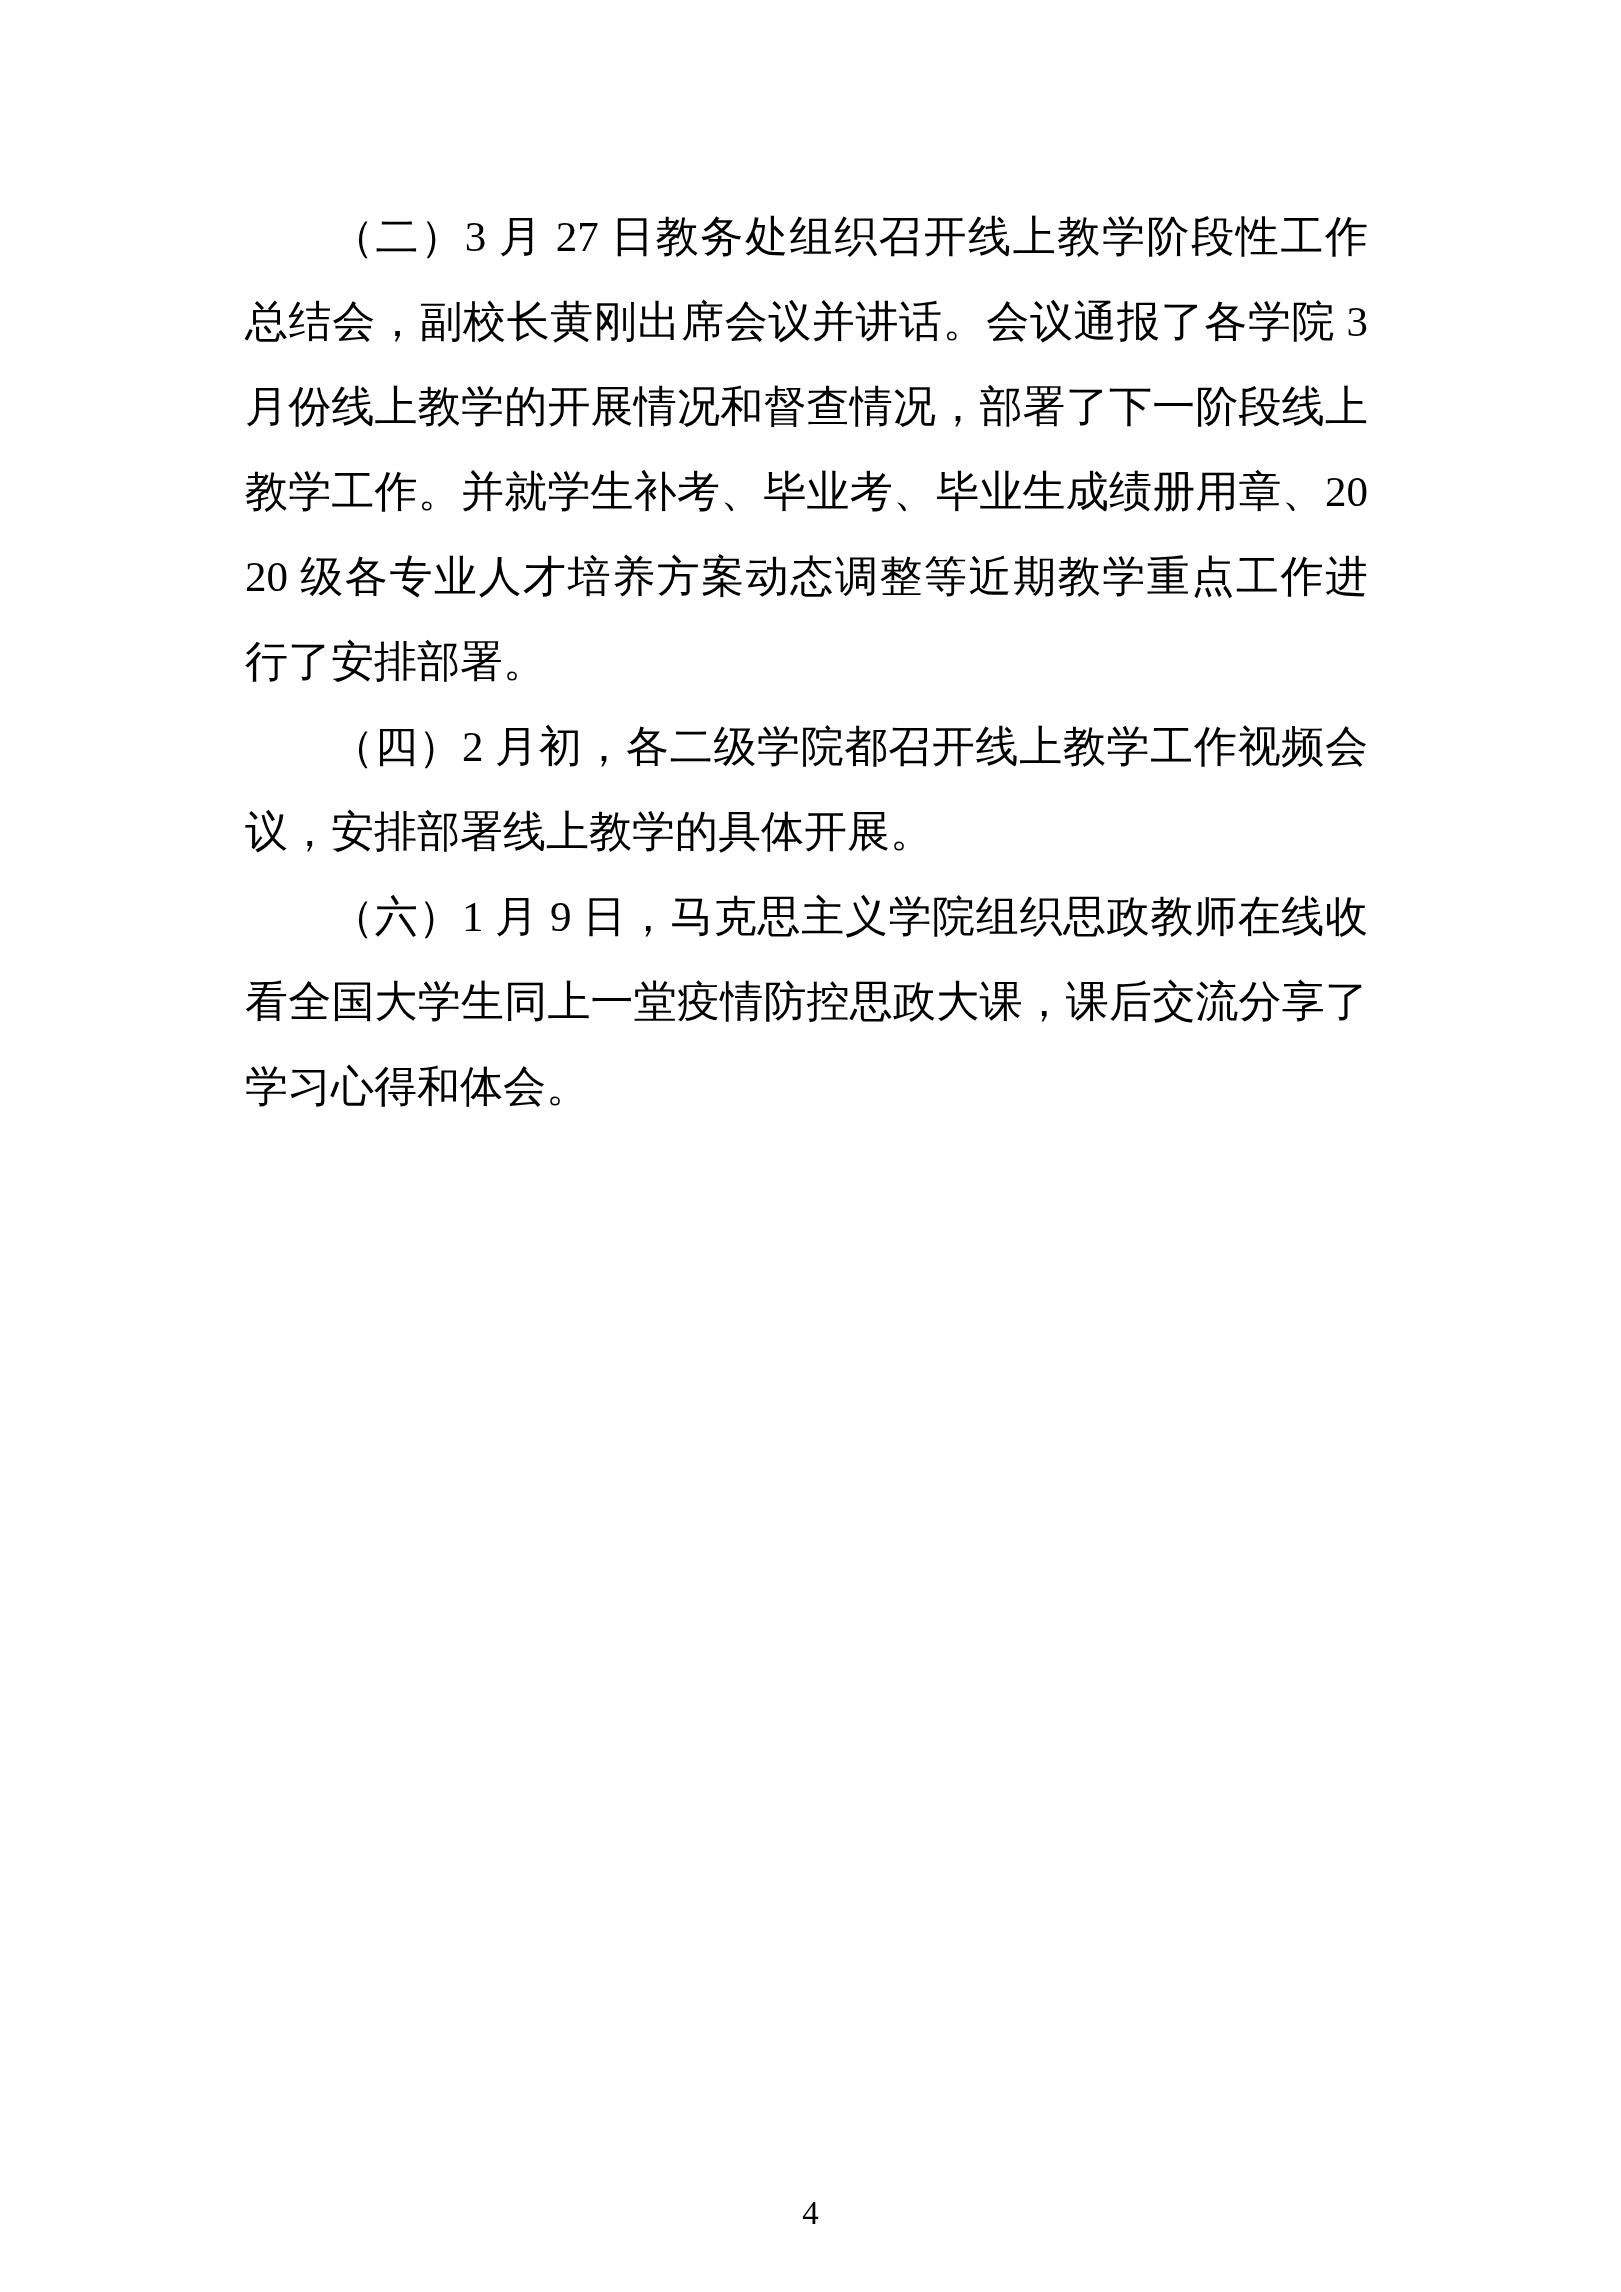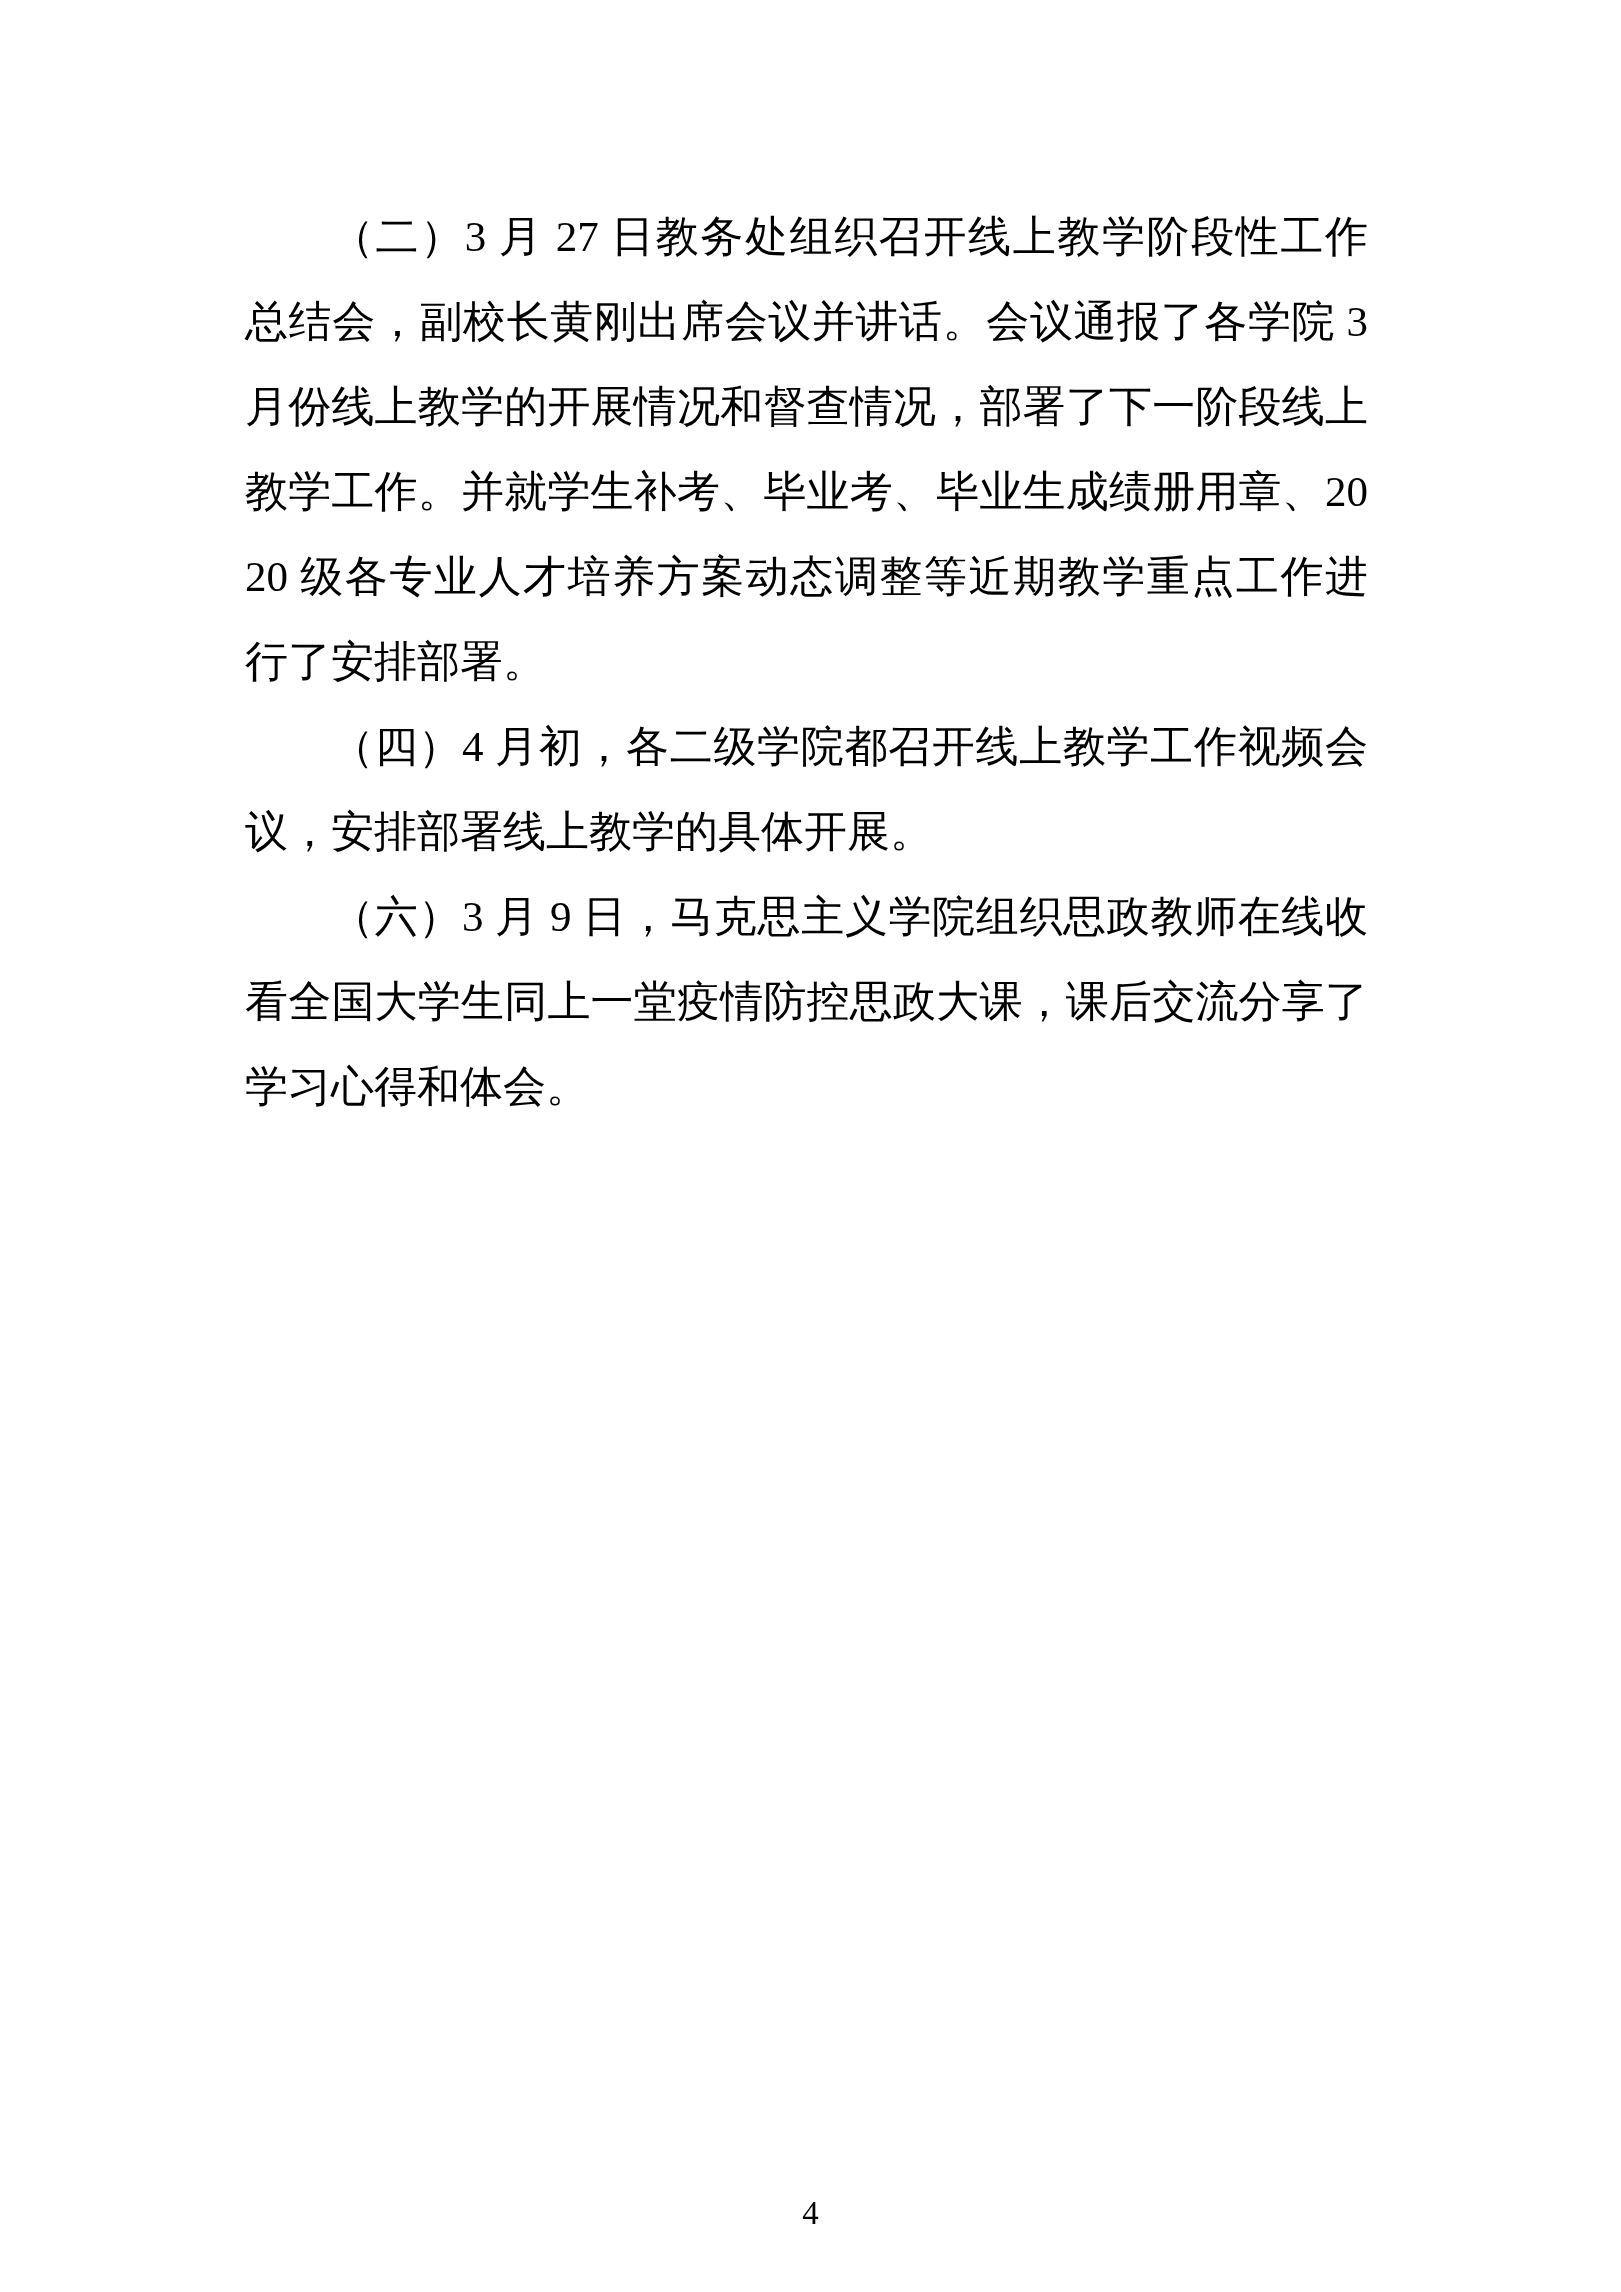--- a/index.html
+++ b/index.html
@@ -47,18 +47,18 @@
     line-height: 33px;
     color: #000000;
   }
 </style>
 </head>
 <body>
 
 <div class="page">
   <div class="text-block">
     <p>（二）3 月 27 日教务处组织召开线上教学阶段性工作总结会，副校长黄刚出席会议并讲话。会议通报了各学院 3 月份线上教学的开展情况和督查情况，部署了下一阶段线上教学工作。并就学生补考、毕业考、毕业生成绩册用章、2020 级各专业人才培养方案动态调整等近期教学重点工作进行了安排部署。</p>
-    <p>（四）4 月初，各二级学院都召开线上教学工作视频会议，安排部署线上教学的具体开展。</p>
-    <p>（六）3 月 9 日，马克思主义学院组织思政教师在线收看全国大学生同上一堂疫情防控思政大课，课后交流分享了学习心得和体会。</p>
+    <p>（四）2 月初，各二级学院都召开线上教学工作视频会议，安排部署线上教学的具体开展。</p>
+    <p>（六）1 月 9 日，马克思主义学院组织思政教师在线收看全国大学生同上一堂疫情防控思政大课，课后交流分享了学习心得和体会。</p>
   </div>
   <div class="page-number">4</div>
 </div>
 
 
 </body></html>

